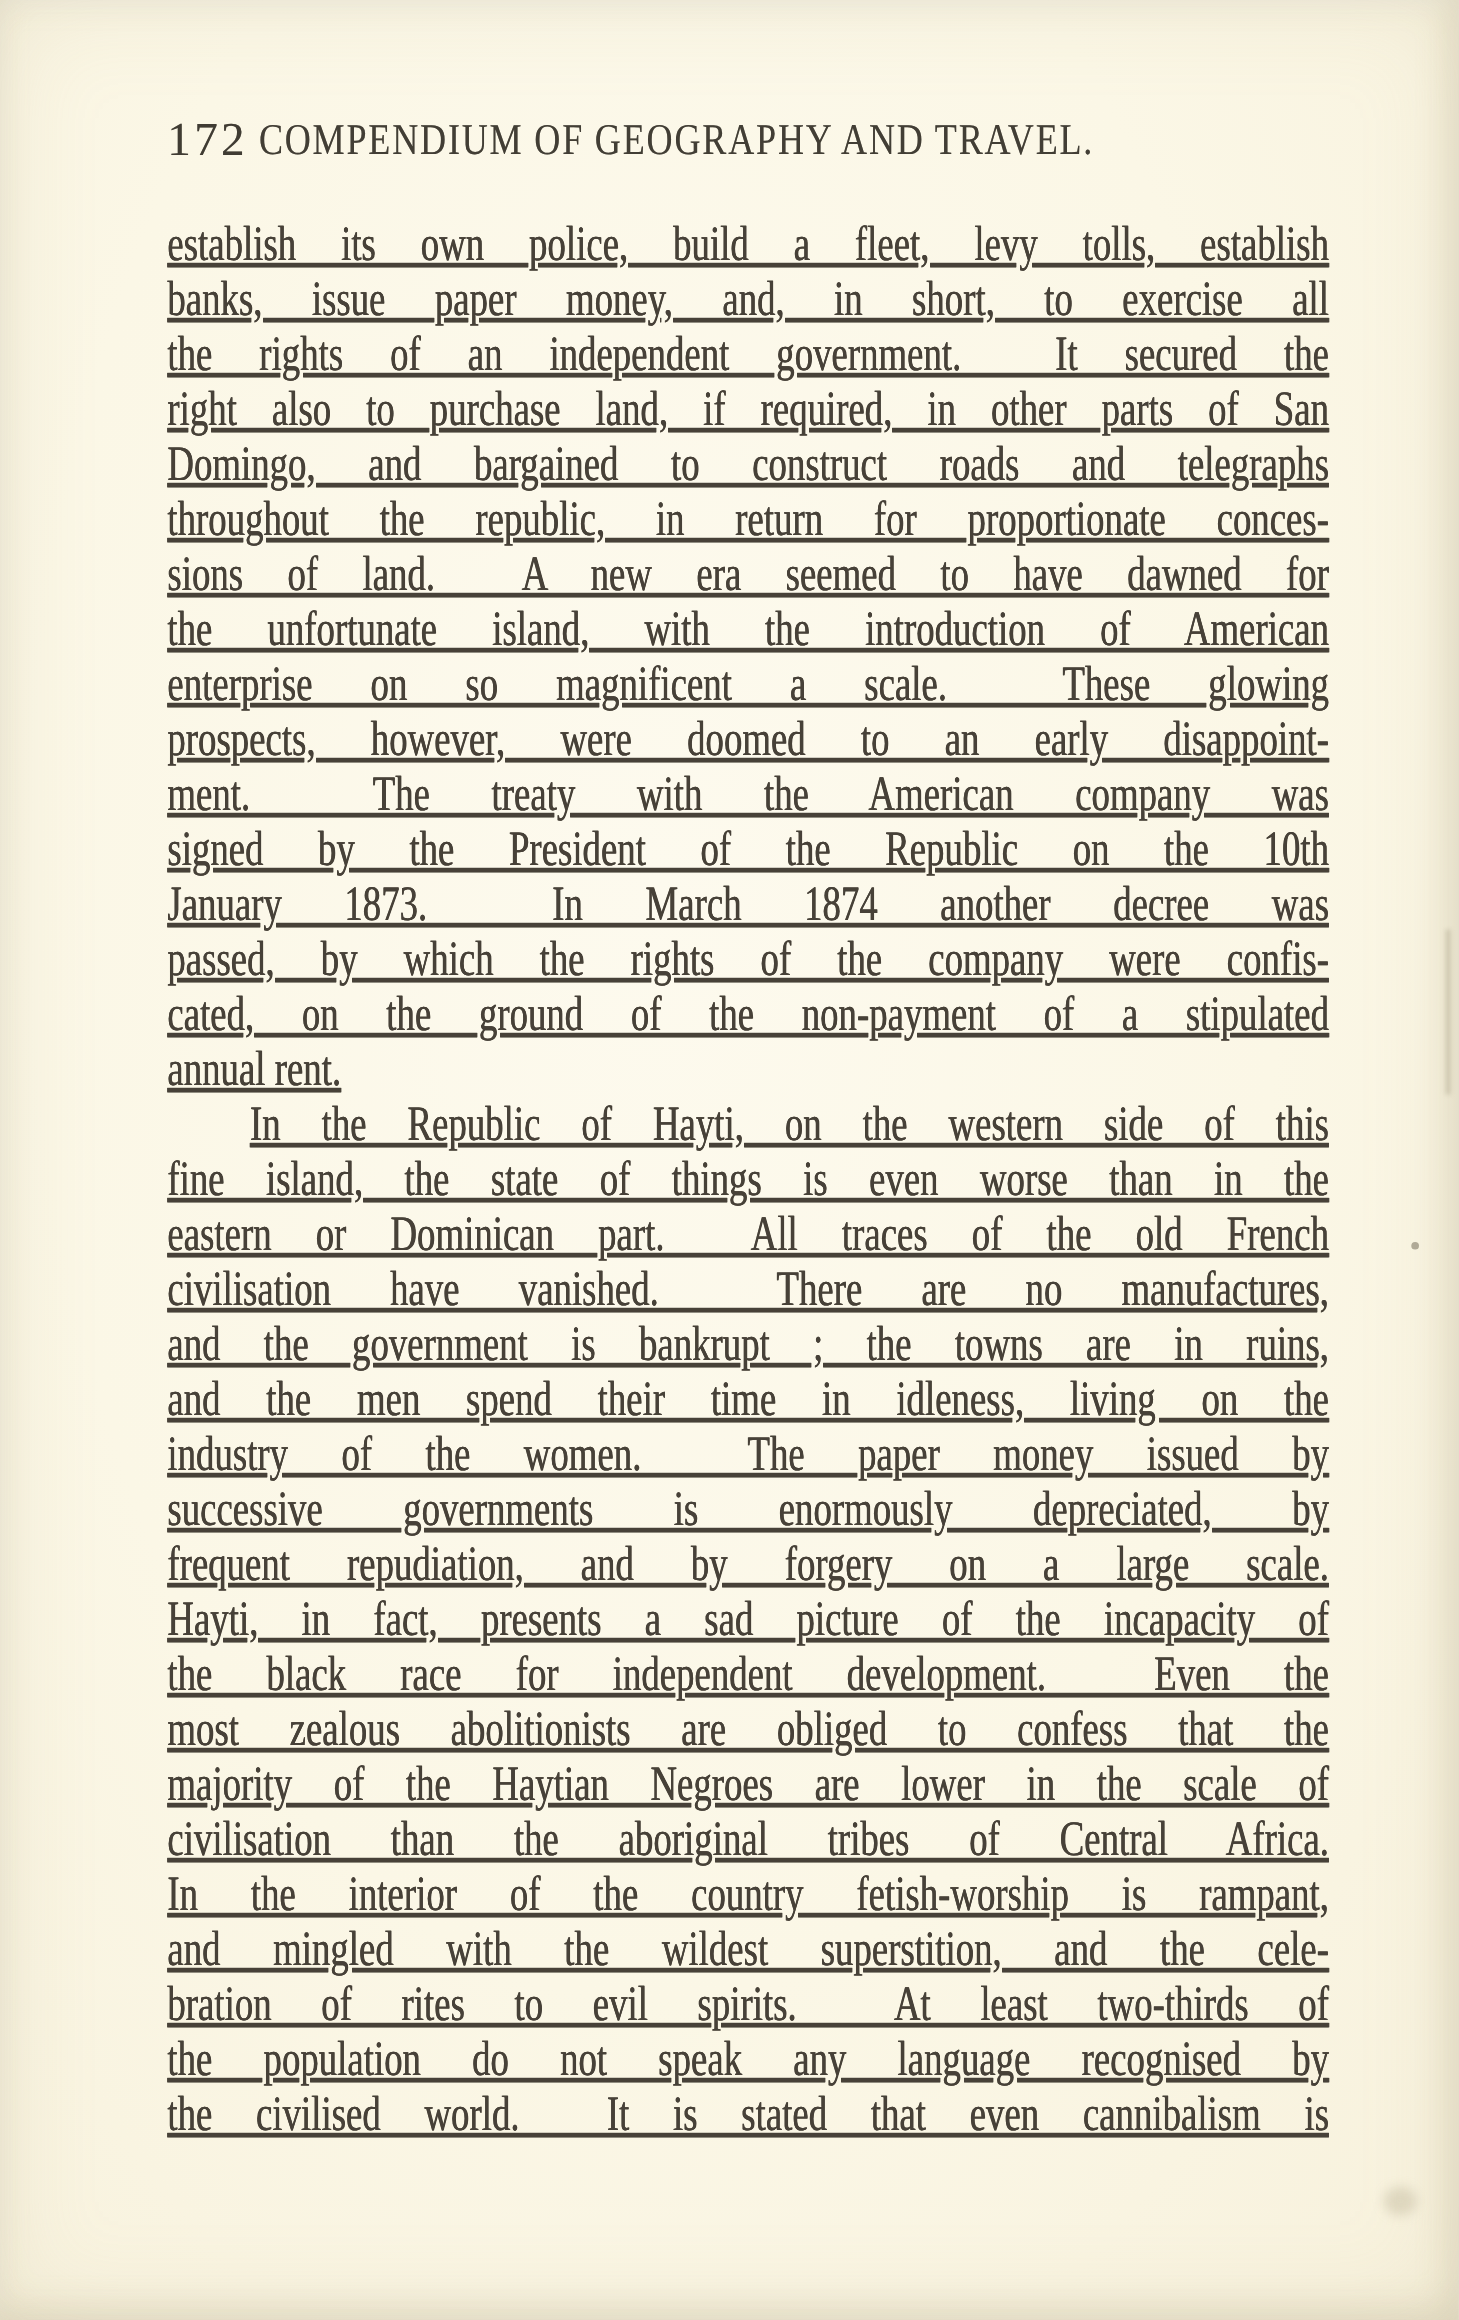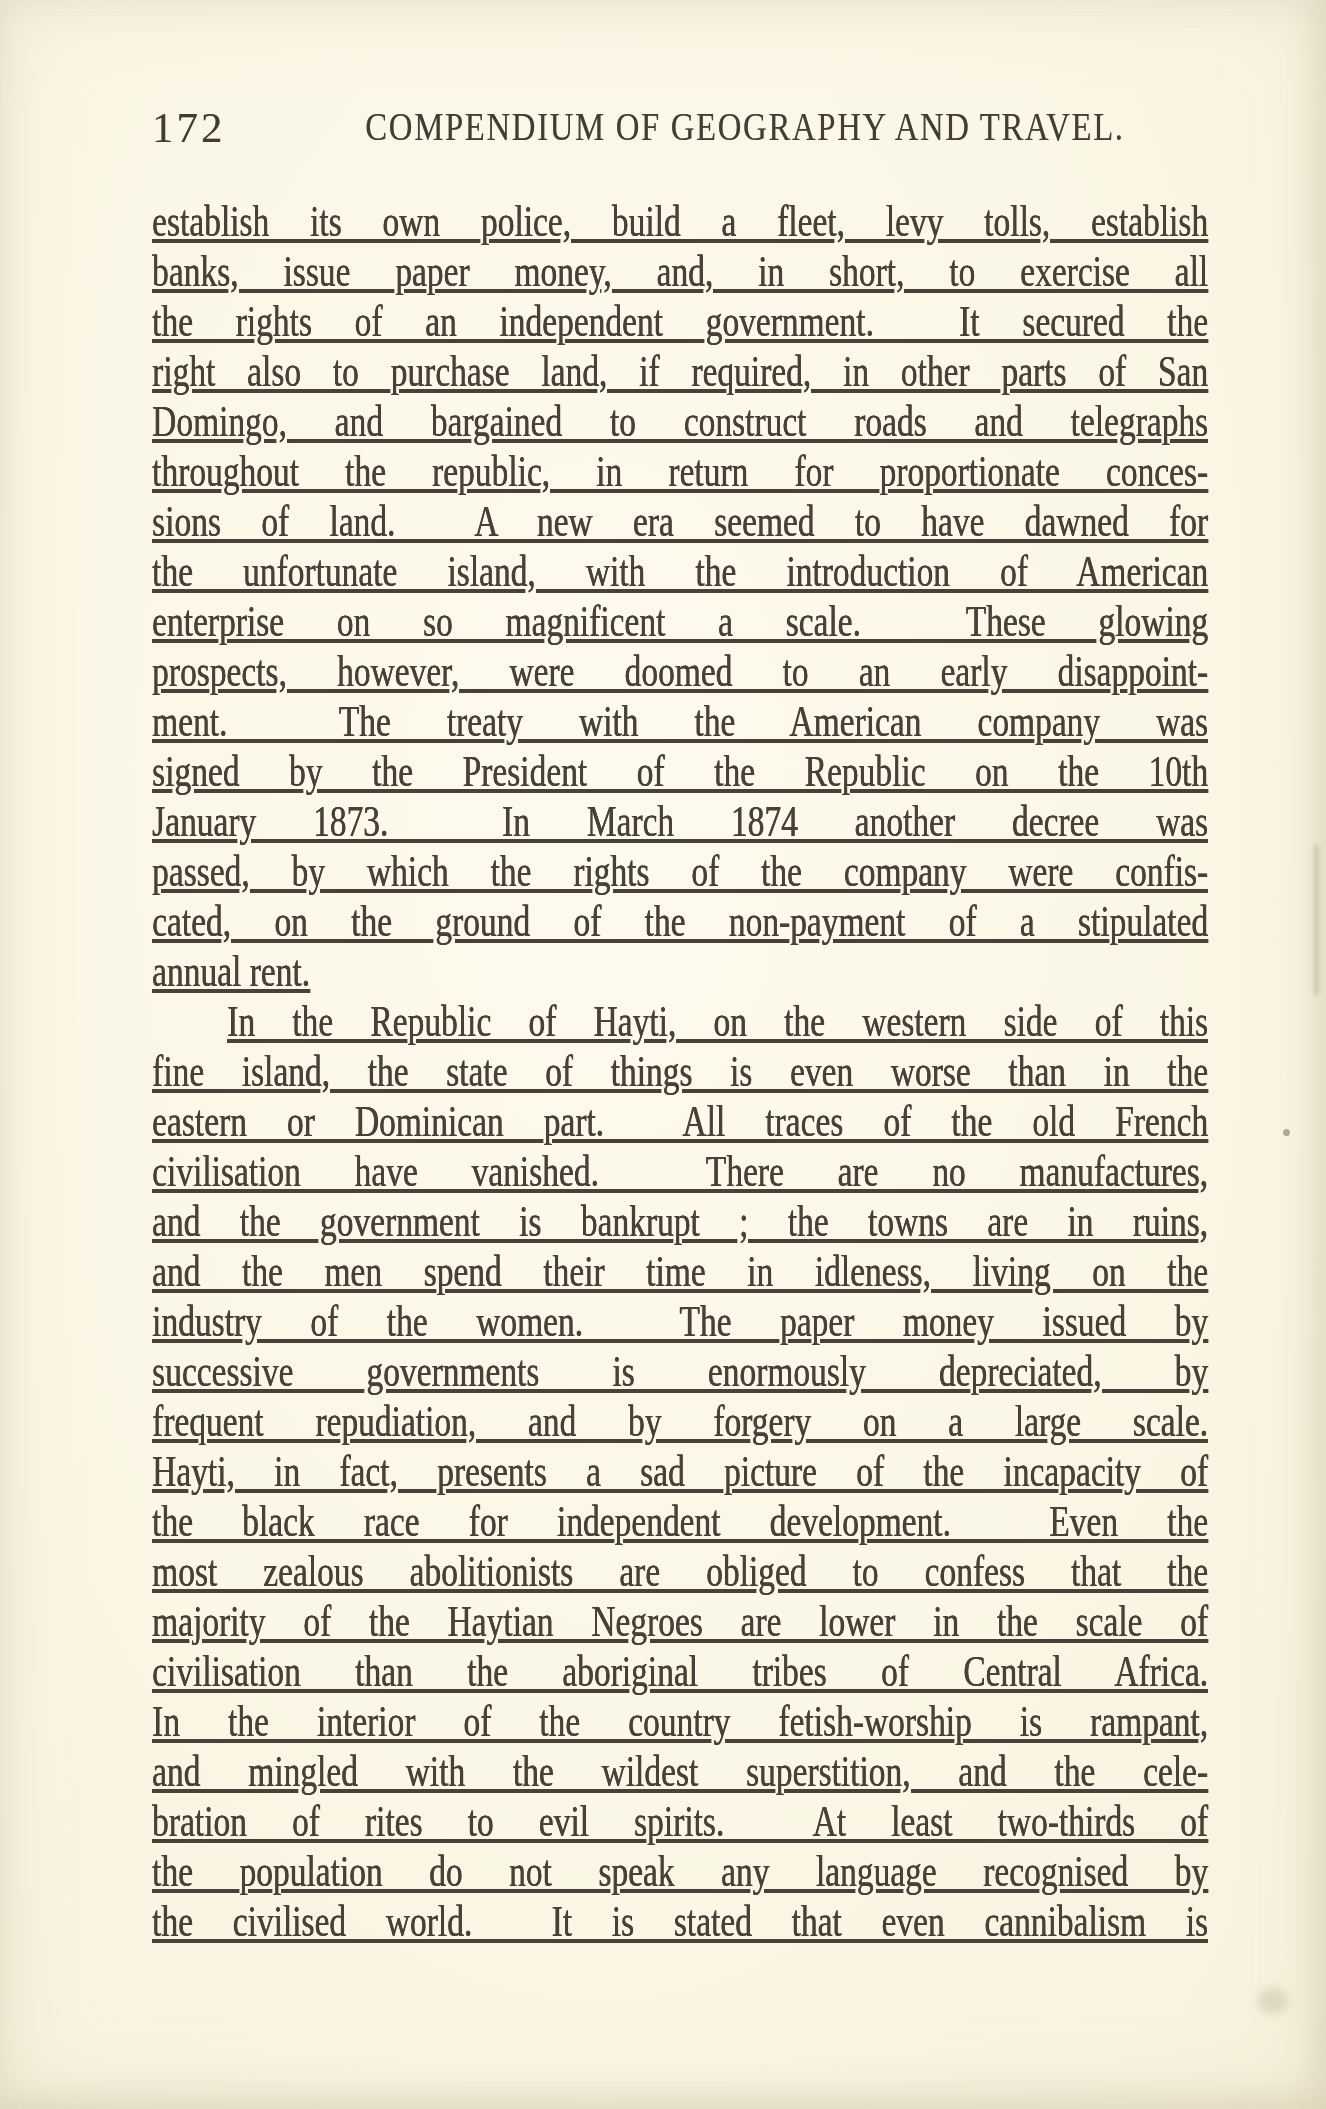--- a/index.html
+++ b/index.html
@@ -34,21 +34,21 @@
     font-size: 43px;
     letter-spacing: 3px;
     color: #403c33;
     text-shadow: 0 0 0.6px rgba(60,55,45,.5);
   }
   .title-wrap {
     position: absolute;
     left: 0;
     top: 103px;
     width: 100%;
-    text-align: right;
+    text-align: left;
   }
   .running-title {
     display: inline-block;
     white-space: nowrap;
     font-size: 40px;
     letter-spacing: 2px;
     transform: scaleX(0.82);
     transform-origin: 50% 50%;
     color: #423e35;
     text-shadow: 0 0 0.6px rgba(60,55,45,.5);

